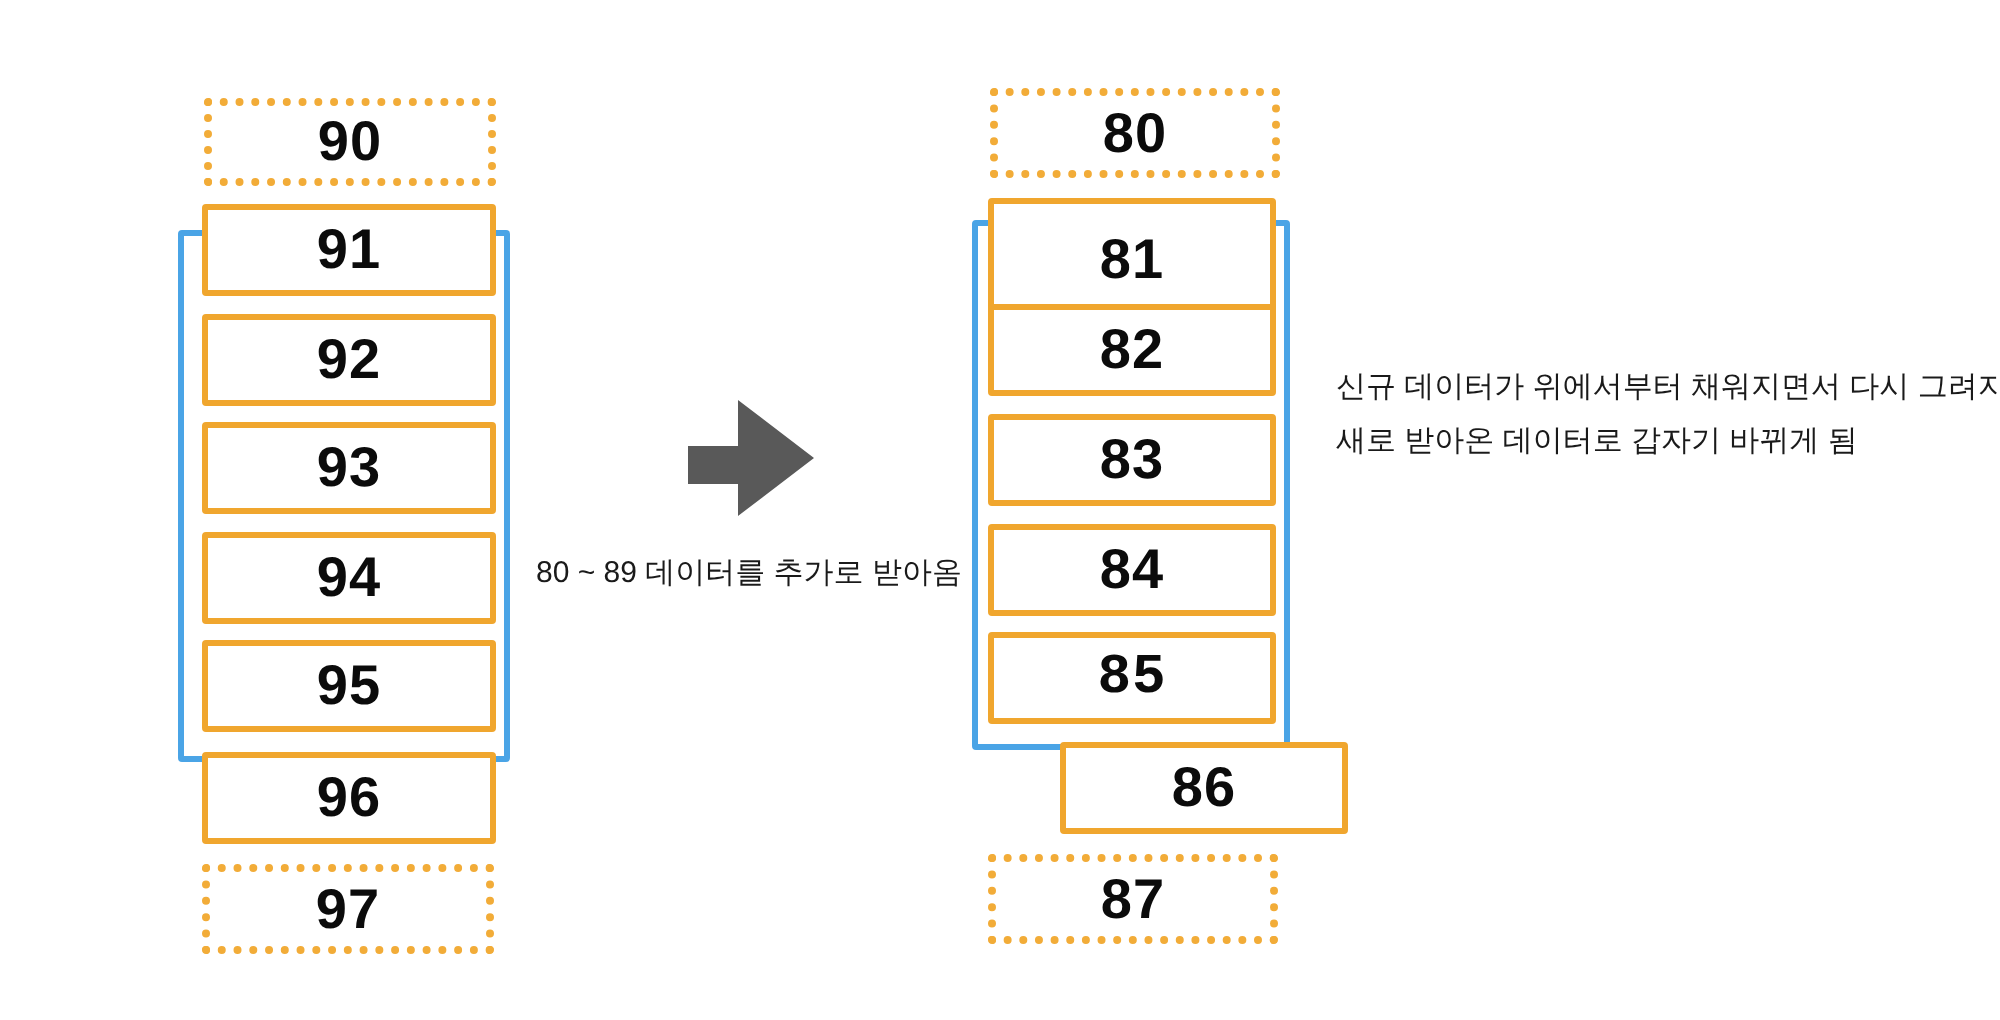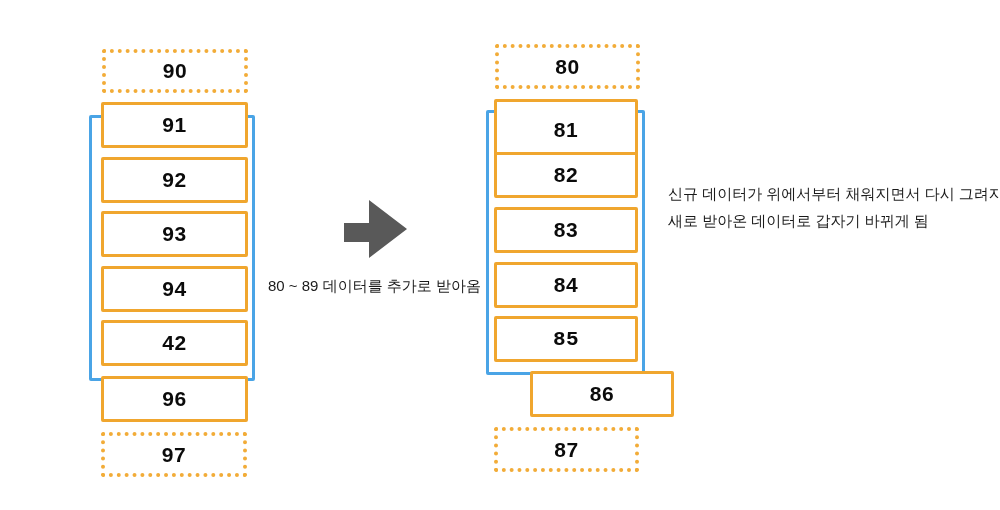--- a/index.html
+++ b/index.html
@@ -7,21 +7,21 @@
     width:1000px;height:510px;position:relative;background:#ffffff;
     font-family:"Liberation Sans","DejaVu Sans",sans-serif;color:#111;
     overflow:hidden;
   }
   .stage{position:absolute;inset:0;}
   
   .box{
     position:absolute;background:#ffffff;
     border:3px solid #F0A62E;border-radius:2px;
     display:flex;align-items:center;justify-content:center;
-    font-weight:bold;font-size:21px;color:#0b0b0b;
+    font-weight:bold;font-size:28px;color:#0b0b0b;
     z-index:2;box-sizing:border-box;letter-spacing:0.5px;
   }
   .box.dotted{
     border:4px dotted #F2AC38;background:#ffffff;z-index:2;
   }
   .viewport{
     position:absolute;border:3px solid #4AA4E6;border-radius:2px;
     background:transparent;z-index:1;box-sizing:border-box;
   }
   
@@ -48,21 +48,21 @@
 
   <div>
     <div class="box dotted" style="left:102px;top:49px;width:146px;height:44px;">90</div>
 
     <div class="viewport" style="left:89px;top:115px;width:166px;height:266px;"></div>
 
     <div class="box" style="left:101px;top:102px;width:147px;height:46px;">91</div>
     <div class="box" style="left:101px;top:157px;width:147px;height:46px;">92</div>
     <div class="box" style="left:101px;top:211px;width:147px;height:46px;">93</div>
     <div class="box" style="left:101px;top:266px;width:147px;height:46px;">94</div>
-    <div class="box" style="left:101px;top:320px;width:147px;height:46px;">42</div>
+    <div class="box" style="left:101px;top:320px;width:147px;height:46px;">95</div>
     <div class="box" style="left:101px;top:376px;width:147px;height:46px;">96</div>
 
     <div class="box dotted" style="left:101px;top:432px;width:146px;height:45px;">97</div>
   </div>
 
   <div class="arrow-wrap">
     <svg width="63" height="58" viewBox="0 0 63 58">
       <polygon points="0,23 25,23 25,0 63,29 25,58 25,42 0,42" fill="#595959"></polygon>
     </svg>
   </div>

